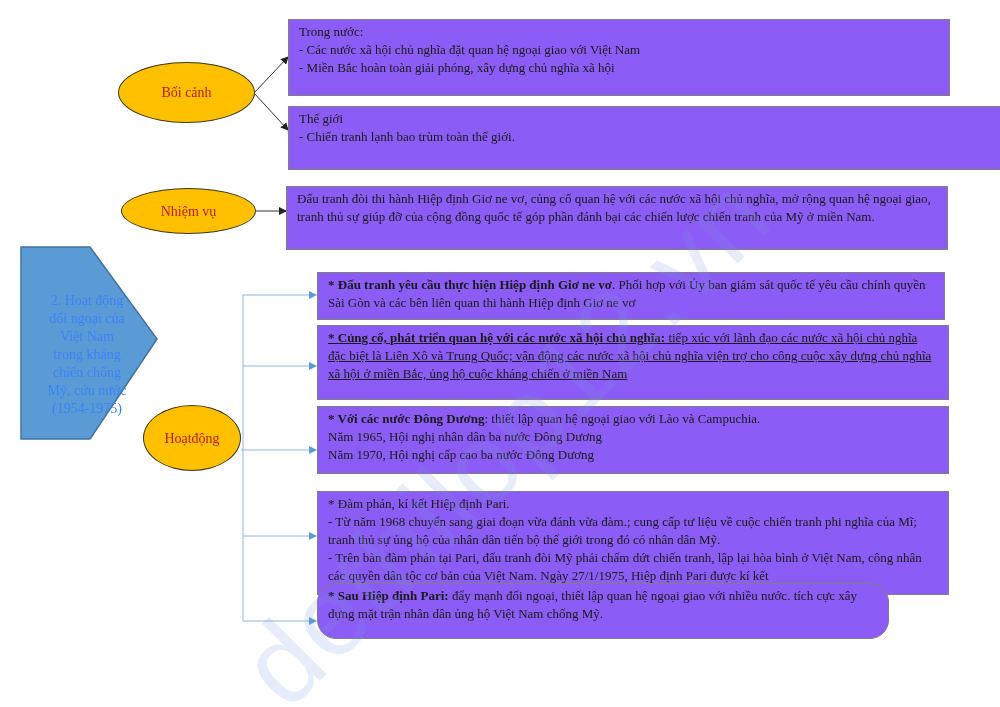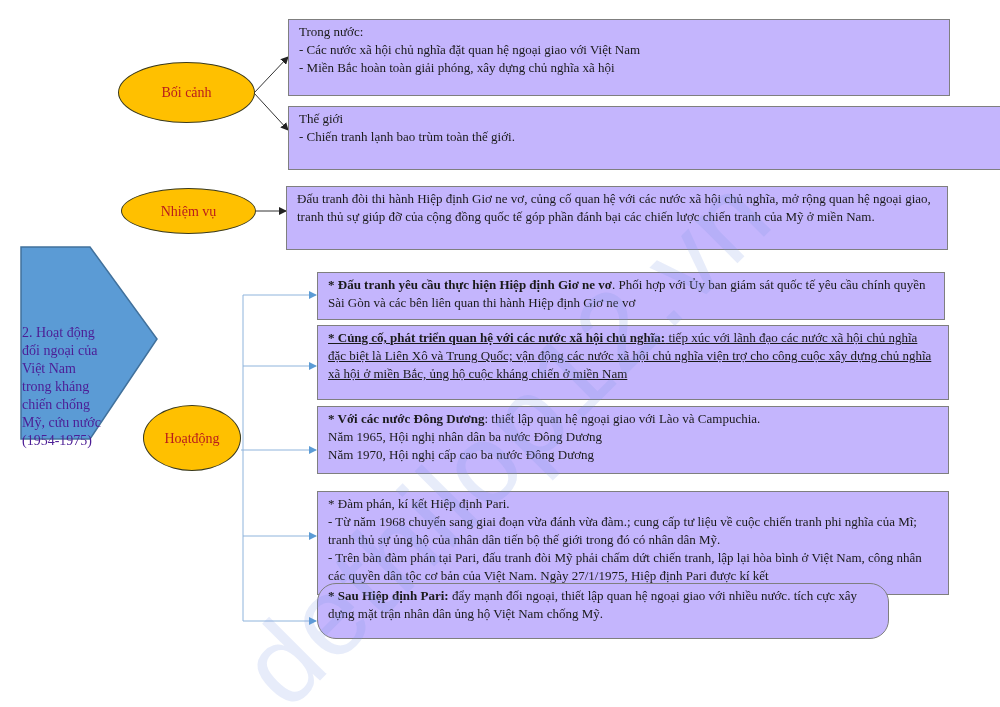--- a/index.html
+++ b/index.html
@@ -1,31 +1,31 @@
 <!DOCTYPE html>
 <html><head>
 <meta charset="utf-8">
 <style>
   html, body { margin:0; padding:0; background:#ffffff; }
   body { width:1000px; height:707px; position:relative; overflow:hidden;
          font-family:"Liberation Serif", "DejaVu Serif", serif; color:#1a1a1a; }
   .canvas { position:absolute; left:0; top:0; width:1000px; height:707px; }
   svg.lines { position:absolute; left:0; top:0; width:1000px; height:707px; z-index:1; }
-  .box { position:absolute; background:#c4b5fd; border:1.5px solid #7f7f7f; box-sizing:border-box;
+  .box { position:absolute; background:#8b5cf6; border:1.5px solid #7f7f7f; box-sizing:border-box;
          font-size:13px; line-height:18px; padding:3px 10px 3px 10px; z-index:2; }
   .box .line { display:block; white-space:nowrap; }
   .box .para { display:block; }
   .box b { font-weight:bold; }
   .ellipse { position:absolute; background:#ffc000; border:1.5px solid #3a3a1e; border-radius:50%;
              box-sizing:border-box; display:flex; align-items:center; justify-content:center;
              text-align:center; font-size:14px; line-height:19px; color:#b91c1c; z-index:2; }
   .pentagon { position:absolute; left:20px; top:246px; width:138px; height:194px; z-index:2; }
   .pentagon svg { position:absolute; left:0; top:0; }
-  .pentagon-text { position:absolute; left:2px; top:46px; width:130px; 
-                   color:#4c1d95; font-size:14px; line-height:18px; z-index:3;margin-top:32px; }
+  .pentagon-text { position:absolute; left:2px; top:46px; width:130px; text-align:center;
+                   color:#3b82f6; font-size:14px; line-height:18px; z-index:3; }
   .watermark { position:absolute; left:170px; top:300px; z-index:3; pointer-events:none;
                font-family:"Liberation Sans", "DejaVu Sans", sans-serif; font-size:112px;
                color:rgba(120,150,230,0.18); transform:rotate(-45deg); transform-origin:left top;
                white-space:nowrap; letter-spacing:2px; }
 </style>
 </head>
 <body>
 
 <div class="canvas">
 

